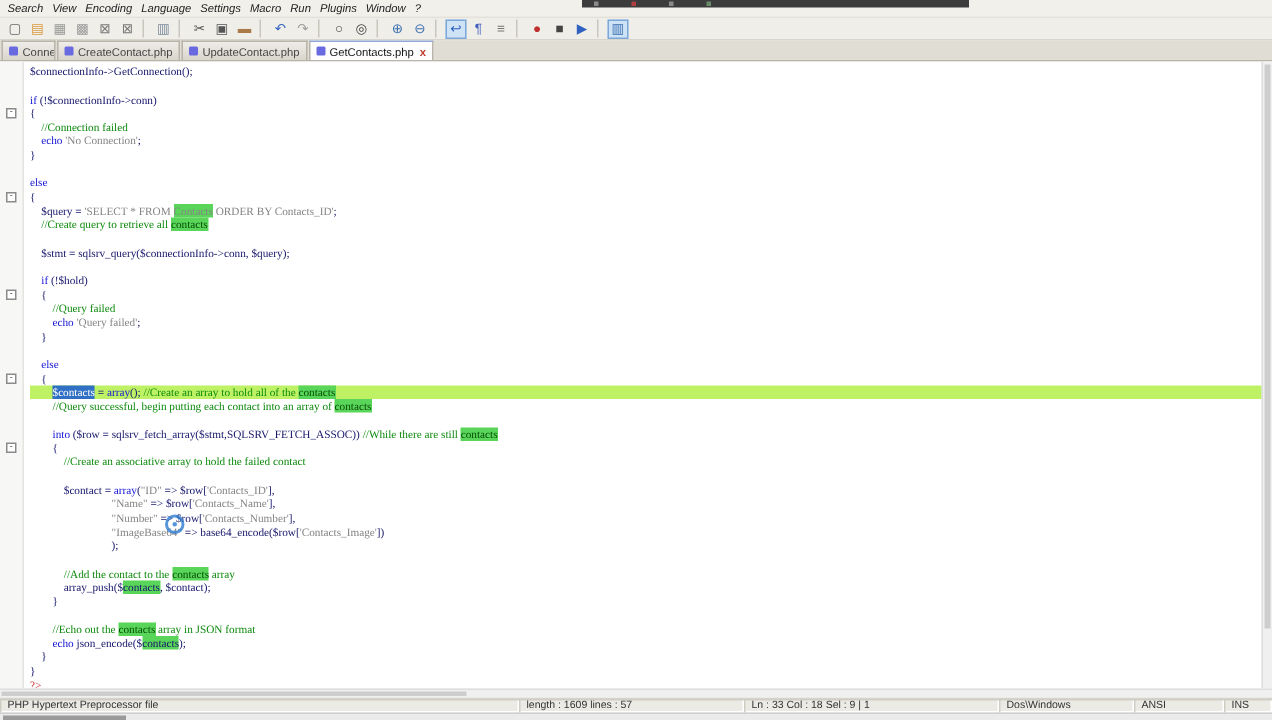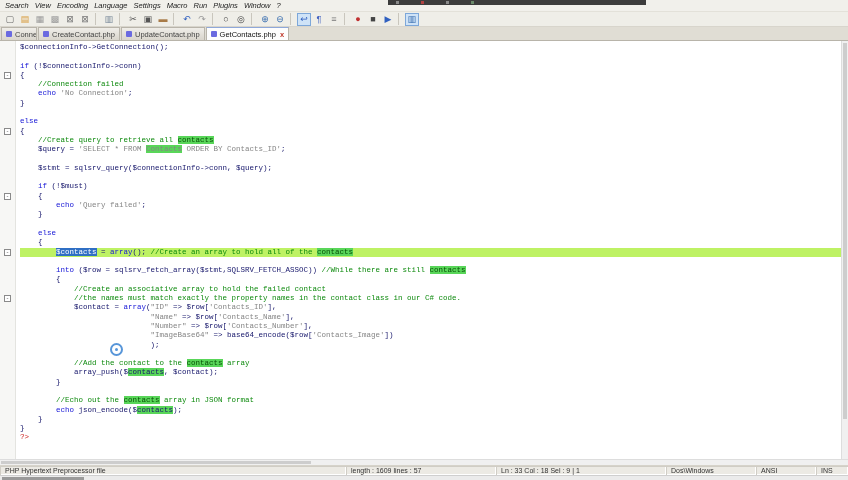--- a/index.html
+++ b/index.html
@@ -46,21 +46,21 @@
 
   
   .editor { position:relative; height:418px; background:#FFF; display:flex; overflow:hidden; }
   .fold-margin { width:16px; background:#F7F7F5; border-right:1px solid #E4E4E0; position:relative; flex:none; }
   .fold-box {
     position:absolute; left:4px; width:7px; height:7px; border:1px solid #8A8A8A;
     background:#fff; font-size:6px; line-height:5px; text-align:center; color:#444;
   }
   .code {
     position:relative; flex:1; padding:2px 0 0 4px; overflow:hidden;
-    font-family:Liberation Mono, monospace; font-size:7.5px; color:#16166B;
+    font-family:Liberation Serif, serif; font-size:7.5px; color:#16166B;
   }
   .line { height:9.3px; line-height:9.3px; white-space:pre; }
   .line.current { background:#bef264; }
   .tk-d { color:#16166B; }
   .tk-k { color:#1515D6; }
   .tk-c { color:#0E8A0E; }
   .tk-s { color:#858585; }
   .tk-t { color:#CC2222; }
   .tk-hl { background:#59D659; }
   .tk-c.tk-hl { color:#064F06; }
@@ -195,38 +195,40 @@
       <div class="line"><span class="tk-d">$connectionInfo-&gt;GetConnection();</span></div>
       <div class="line"></div>
       <div class="line"><span class="tk-k">if</span><span class="tk-d"> (!$connectionInfo-&gt;conn)</span></div>
       <div class="line"><span class="tk-d">{</span></div>
       <div class="line"><span class="tk-d">    </span><span class="tk-c">//Connection failed</span></div>
       <div class="line"><span class="tk-d">    </span><span class="tk-k">echo</span><span class="tk-d"> </span><span class="tk-s">'No Connection'</span><span class="tk-d">;</span></div>
       <div class="line"><span class="tk-d">}</span></div>
       <div class="line"></div>
       <div class="line"><span class="tk-k">else</span></div>
       <div class="line"><span class="tk-d">{</span></div>
+      <div class="line"><span class="tk-d">    $query = </span><span class="tk-s">'SELECT * FROM </span><span class="tk-s tk-hl">Contacts</span><span class="tk-s"> ORDER BY Contacts_ID'</span><span class="tk-d">;</span></div>
       <div class="line"><span class="tk-d">    </span><span class="tk-c">//Create query to retrieve all </span><span class="tk-c tk-hl">contacts</span></div>
-      <div class="line"><span class="tk-d">    $query = </span><span class="tk-s">'SELECT * FROM </span><span class="tk-s tk-hl">Contacts</span><span class="tk-s"> ORDER BY Contacts_ID'</span><span class="tk-d">;</span></div>
       <div class="line"></div>
       <div class="line"><span class="tk-d">    $stmt = sqlsrv_query($connectionInfo-&gt;conn, $query);</span></div>
       <div class="line"></div>
-      <div class="line"><span class="tk-d">    </span><span class="tk-k">if</span><span class="tk-d"> (!$must)</span></div>
+      <div class="line"><span class="tk-d">    </span><span class="tk-k">if</span><span class="tk-d"> (!$hold)</span></div>
       <div class="line"><span class="tk-d">    {</span></div>
+      <div class="line"><span class="tk-d">        </span><span class="tk-c">//Query failed</span></div>
       <div class="line"><span class="tk-d">        </span><span class="tk-k">echo</span><span class="tk-d"> </span><span class="tk-s">'Query failed'</span><span class="tk-d">;</span></div>
       <div class="line"><span class="tk-d">    }</span></div>
       <div class="line"></div>
       <div class="line"><span class="tk-d">    </span><span class="tk-k">else</span></div>
       <div class="line"><span class="tk-d">    {</span></div>
       <div class="line current"><span class="tk-d">        </span><span class="tk-sel">$contacts</span><span class="tk-d"> = </span><span class="tk-k">array</span><span class="tk-d">(); </span><span class="tk-c">//Create an array to hold all of the </span><span class="tk-c tk-hl">contacts</span></div>
+      <div class="line"><span class="tk-d">        </span><span class="tk-c">//Query successful, begin putting each contact into an array of </span><span class="tk-c tk-hl">contacts</span></div>
       <div class="line"></div>
       <div class="line"><span class="tk-d">        </span><span class="tk-k">into</span><span class="tk-d"> ($row = sqlsrv_fetch_array($stmt,SQLSRV_FETCH_ASSOC)) </span><span class="tk-c">//While there are still </span><span class="tk-c tk-hl">contacts</span></div>
       <div class="line"><span class="tk-d">        {</span></div>
       <div class="line"><span class="tk-d">            </span><span class="tk-c">//Create an associative array to hold the failed contact</span></div>
-      <div class="line"><span class="tk-d">            </span><span class="tk-c">//the names must match exactly the property names in the contact class in our C# code.</span></div>
+      <div class="line"><span class="tk-d">            </span></div>
       <div class="line"><span class="tk-d">            $contact = </span><span class="tk-k">array</span><span class="tk-d">(</span><span class="tk-s">"ID"</span><span class="tk-d"> =&gt; $row[</span><span class="tk-s">'Contacts_ID'</span><span class="tk-d">],</span></div>
       <div class="line"><span class="tk-d">                             </span><span class="tk-s">"Name"</span><span class="tk-d"> =&gt; $row[</span><span class="tk-s">'Contacts_Name'</span><span class="tk-d">],</span></div>
       <div class="line"><span class="tk-d">                             </span><span class="tk-s">"Number"</span><span class="tk-d"> =&gt; $row[</span><span class="tk-s">'Contacts_Number'</span><span class="tk-d">],</span></div>
       <div class="line"><span class="tk-d">                             </span><span class="tk-s">"ImageBase64"</span><span class="tk-d"> =&gt; base64_encode($row[</span><span class="tk-s">'Contacts_Image'</span><span class="tk-d">])</span></div>
       <div class="line"><span class="tk-d">                             );</span></div>
       <div class="line"></div>
       <div class="line"><span class="tk-d">            </span><span class="tk-c">//Add the contact to the </span><span class="tk-c tk-hl">contacts</span><span class="tk-c"> array</span></div>
       <div class="line"><span class="tk-d">            array_push($</span><span class="tk-d tk-hl">contacts</span><span class="tk-d">, $contact);</span></div>
       <div class="line"><span class="tk-d">        }</span></div>
       <div class="line"></div>

